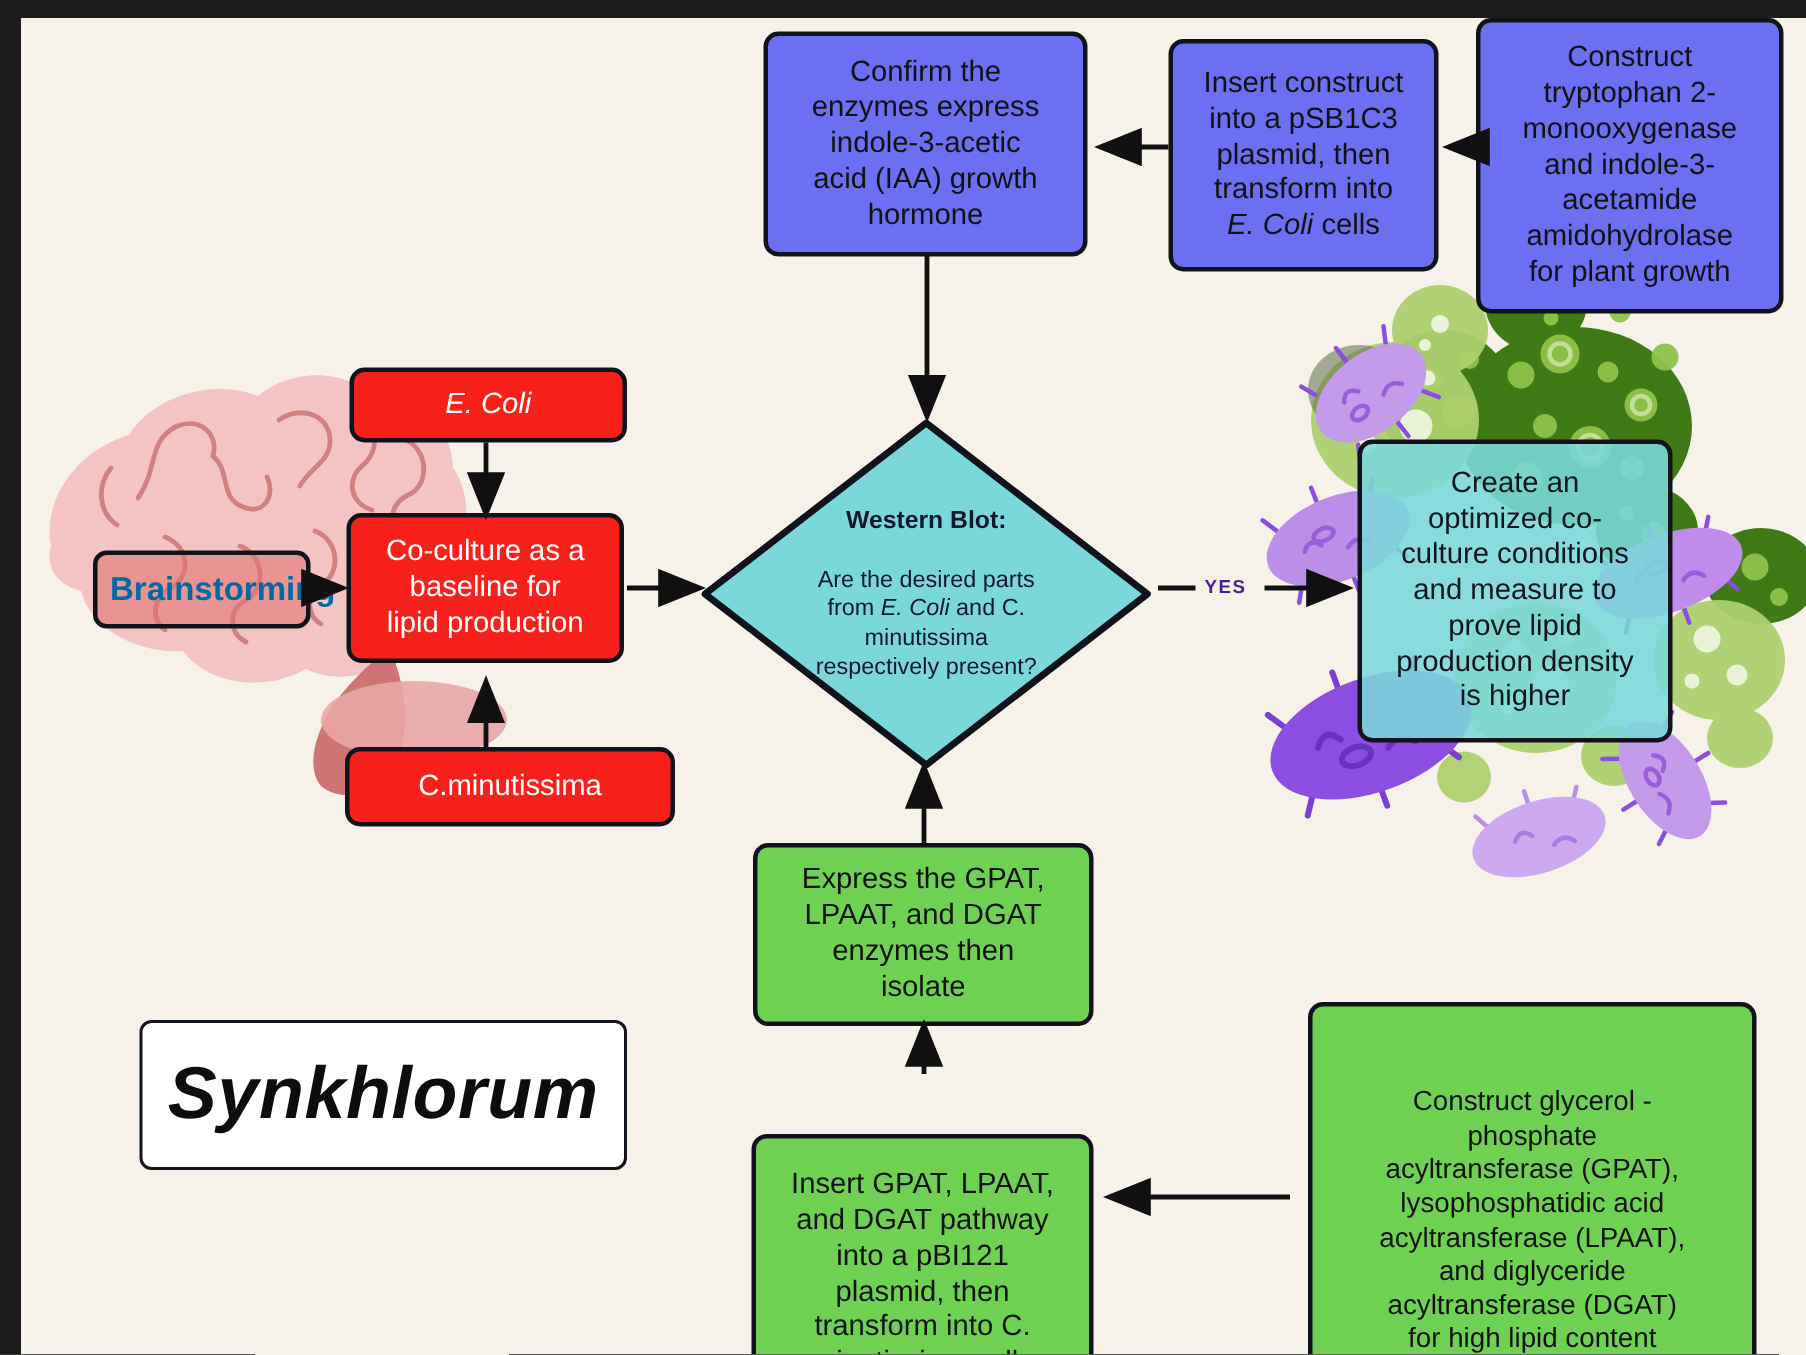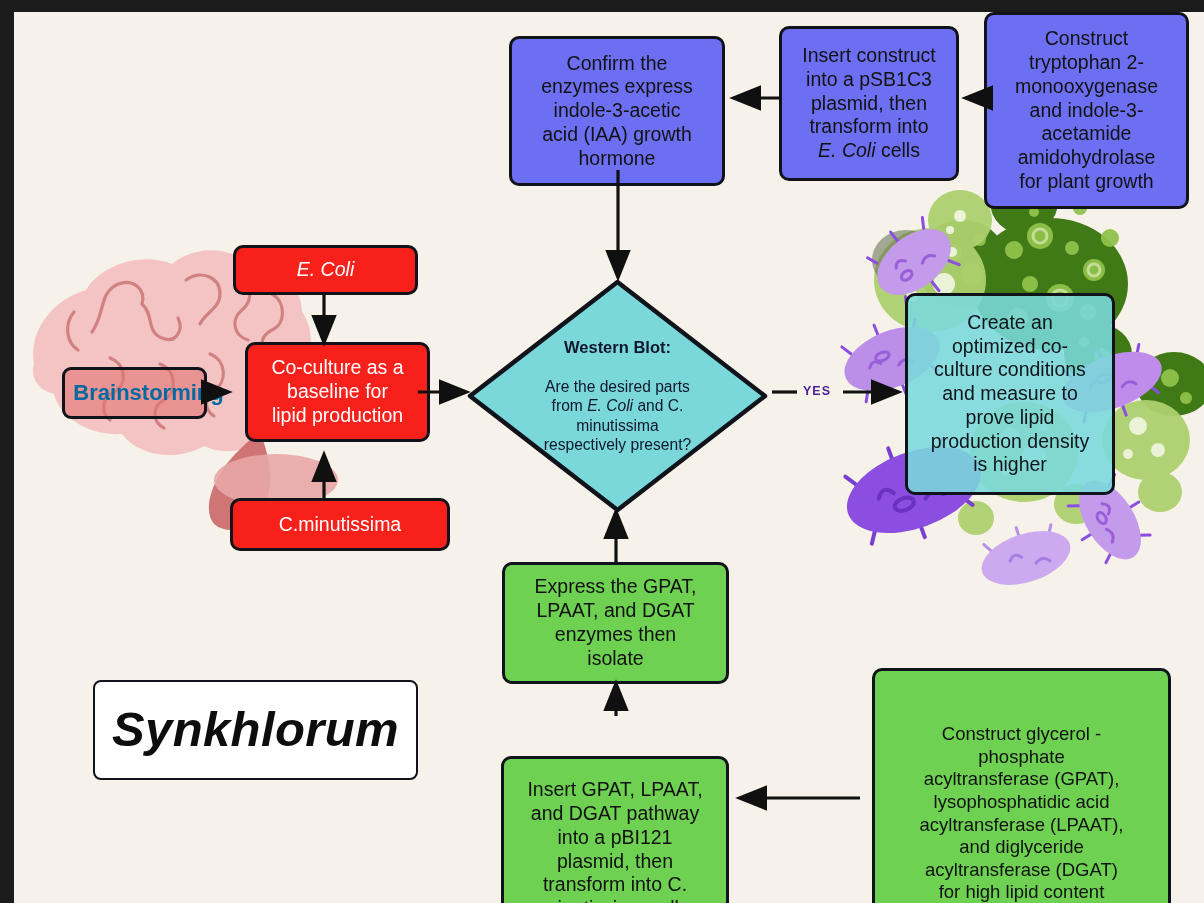--- a/index.html
+++ b/index.html
@@ -335,21 +335,21 @@
     </svg>
 
     <div class="node brainstorm" style="left:48px; top:355px; width:145px; height:52px;">
       <span>Brainstorming</span>
     </div>
 
     <div class="node red ital" style="left:219px; top:233px; width:185px; height:50px;">
       <span>E. Coli</span>
     </div>
 
-    <div class="node red" style="left:231px; top:330px; width:185px; height:100px;">
+    <div class="node red" style="left:217px; top:330px; width:185px; height:100px;">
       <span>Co-culture as a
 baseline for
 lipid production</span>
     </div>
 
     <div class="node red" style="left:216px; top:486px; width:220px; height:53px;">
       <span>C.minutissima</span>
     </div>
 
     <div class="node blue" style="left:970px; top:0px; width:205px; height:197px;">
@@ -363,21 +363,21 @@
     </div>
 
     <div class="node blue" style="left:765px; top:14px; width:180px; height:155px;">
       <span>Insert construct
 into a pSB1C3
 plasmid, then
 transform into
 <span class="ital">E. Coli</span> cells</span>
     </div>
 
-    <div class="node blue" style="left:495px; top:24px; width:216px; height:150px;">
+    <div class="node blue" style="left:495px; top:9px; width:216px; height:150px;">
       <span>Confirm the
 enzymes express
 indole-3-acetic
 acid (IAA) growth
 hormone</span>
     </div>
 
     <div id="decision-wrap" style="left:451px; top:265px; width:305px; height:238px;">
       <svg viewBox="0 0 305 238" style="position:absolute;left:0;top:0;width:305px;height:238px;">
         <path d="M152.5 5 L300 119 L152.5 233 L5 119 Z" fill="#7ad8db" stroke="#10131a" stroke-width="4.5" stroke-linejoin="round"></path>

